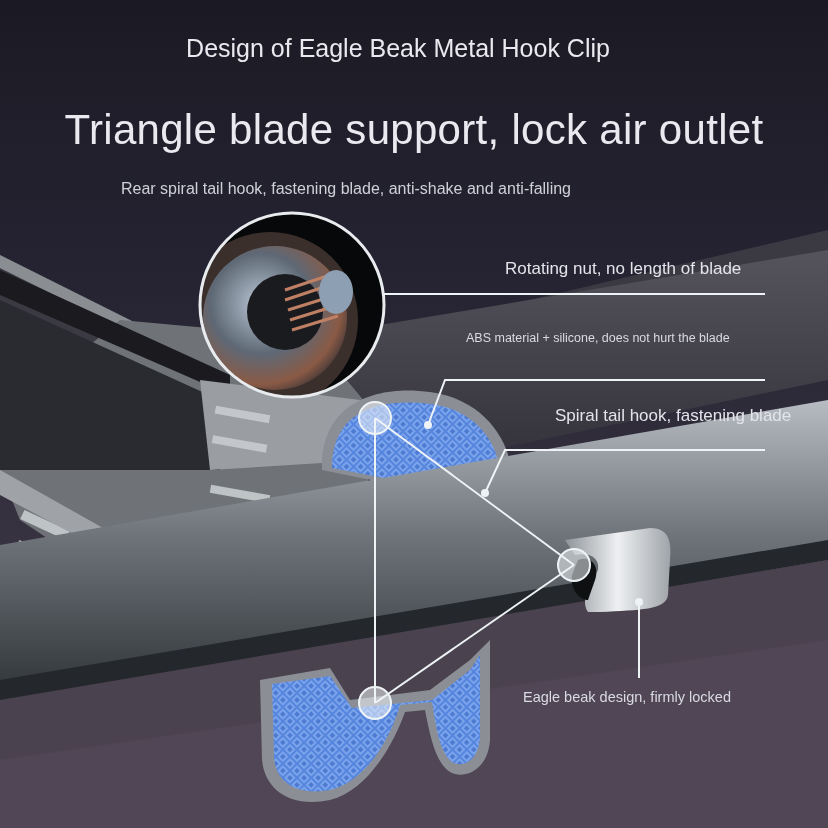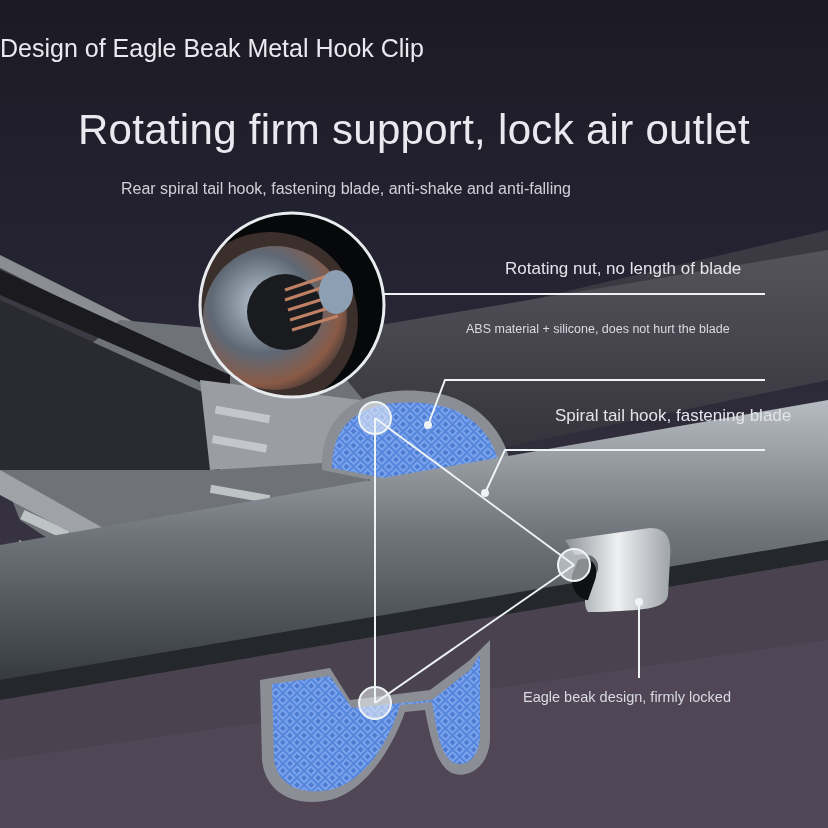--- a/index.html
+++ b/index.html
@@ -1,20 +1,20 @@
 <!DOCTYPE html>
 <html><head>
 <meta charset="utf-8">
 <style>
   html, body { margin:0; padding:0; }
   body { width:828px; height:828px; overflow:hidden; background:#1c1b26; font-family:"Liberation Sans", sans-serif; }
   .stage { position:relative; width:828px; height:828px; overflow:hidden; }
   svg.scene { position:absolute; left:0; top:0; }
   .txt { position:absolute; color:#e9e9ef; white-space:nowrap; }
-  .title-sm { left:0; width:796px; top:34px; text-align:left; font-size:25px; }
+  .title-sm { left:0; width:796px; top:34px; text-align:center; font-size:25px; }
   .title-lg { left:0; width:828px; top:106px; text-align:center; font-size:42px; letter-spacing:0.3px; }
   .subtitle { left:0; width:692px; top:180px; text-align:center; font-size:16px; color:#cfd0d8; }
   .ann { font-size:17px; color:#e3e4ea;margin-left:28px; }
   .ann-small { font-size:12.5px; color:#d9dae2; }
 </style>
 </head>
 <body>
 
 <div class="stage">
   <svg class="scene" width="828" height="828" viewBox="0 0 828 828">
@@ -132,20 +132,20 @@
       <circle cx="639" cy="602" r="4"></circle>
     </g>
     <g fill="rgba(240,244,248,0.55)" stroke="#eef3f6" stroke-width="2">
       <circle cx="375" cy="418" r="16"></circle>
       <circle cx="574" cy="565" r="16"></circle>
       <circle cx="375" cy="703" r="16"></circle>
     </g>
   </svg>
 
   <div class="txt title-sm">Design of Eagle Beak Metal Hook Clip</div>
-  <div class="txt title-lg">Rotating firm support, lock air outlet</div>
+  <div class="txt title-lg">Triangle blade support, lock air outlet</div>
   <div class="txt subtitle">Rear spiral tail hook, fastening blade, anti-shake and anti-falling</div>
 
   <div class="txt ann" style="left:477px; top:259px;">Rotating nut, no length of blade</div>
-  <div class="txt ann-small" style="left:466px; top:322px;">ABS material + silicone, does not hurt the blade</div>
+  <div class="txt ann-small" style="left:466px; top:331px;">ABS material + silicone, does not hurt the blade</div>
   <div class="txt ann-small" style="left:523px; top:689px; font-size:14.5px;">Eagle beak design, firmly locked</div>
   <div class="txt ann" style="left:527px; top:406px;">Spiral tail hook, fastening blade</div>
 </div>
 
 </body></html>

